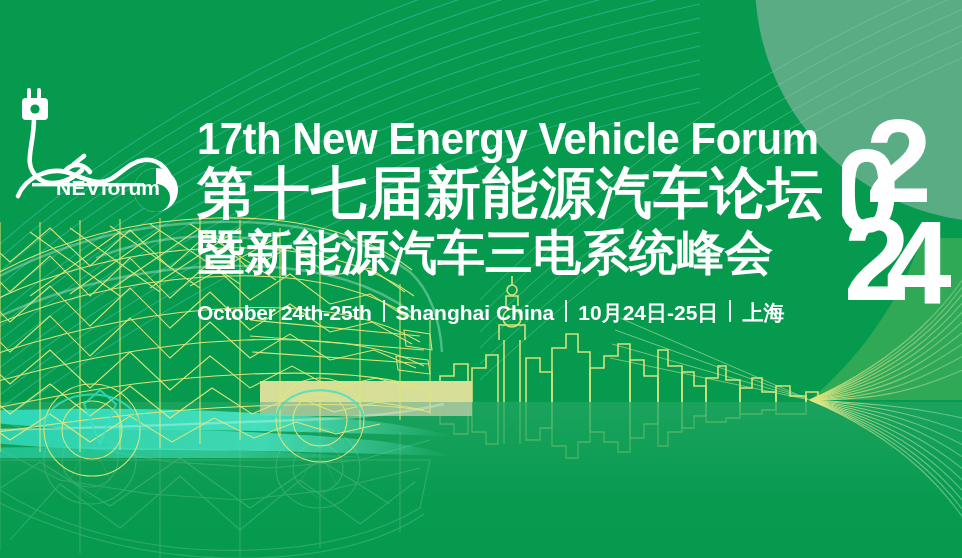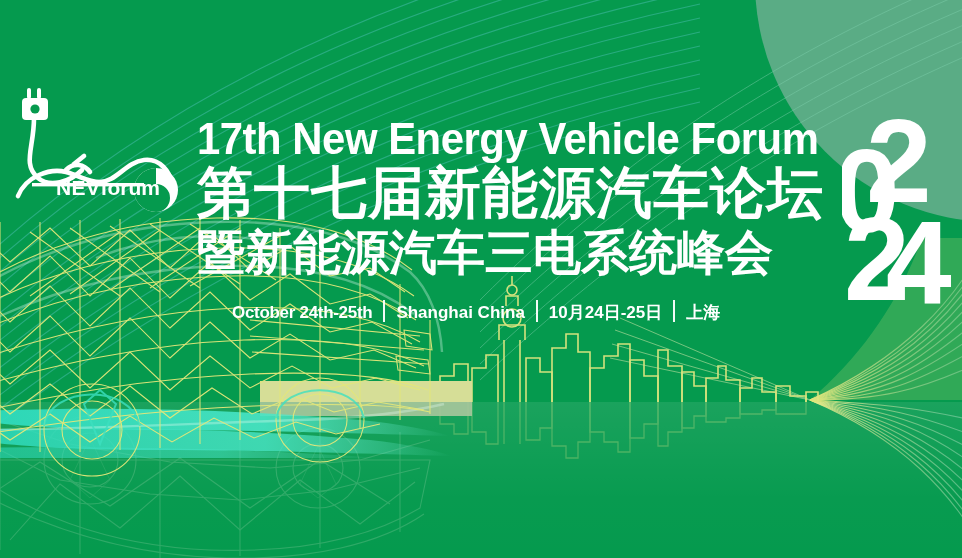--- a/index.html
+++ b/index.html
@@ -61,24 +61,24 @@
     line-height:60px;
     letter-spacing:1px;
     white-space:nowrap;
   }
   .t-cn.second{letter-spacing:0px;font-size:48px;}
   #date-line{
     position:absolute;left:197px;top:300px;
     color:#fff;
     font-family:"Liberation Sans Narrow","Liberation Sans",sans-serif;
     font-weight:bold;
-    font-size:17px;
+    font-size:21px;
     line-height:26px;
     white-space:nowrap;
-    display:flex;align-items:flex-start;margin-left:35px;
+    display:flex;align-items:flex-start;
   }
   #date-line .seg{display:inline-block;}
   #date-line .seg.cn{font-family:"Liberation Sans","DejaVu Sans",sans-serif;font-weight:bold;}
   #date-line .sep{
     display:inline-block;width:2px;height:22px;background:#fff;
     margin:0 11px;flex:0 0 auto;opacity:.95;
   }
   #date-line .seg.en1{letter-spacing:-0.3px;}
 
   

